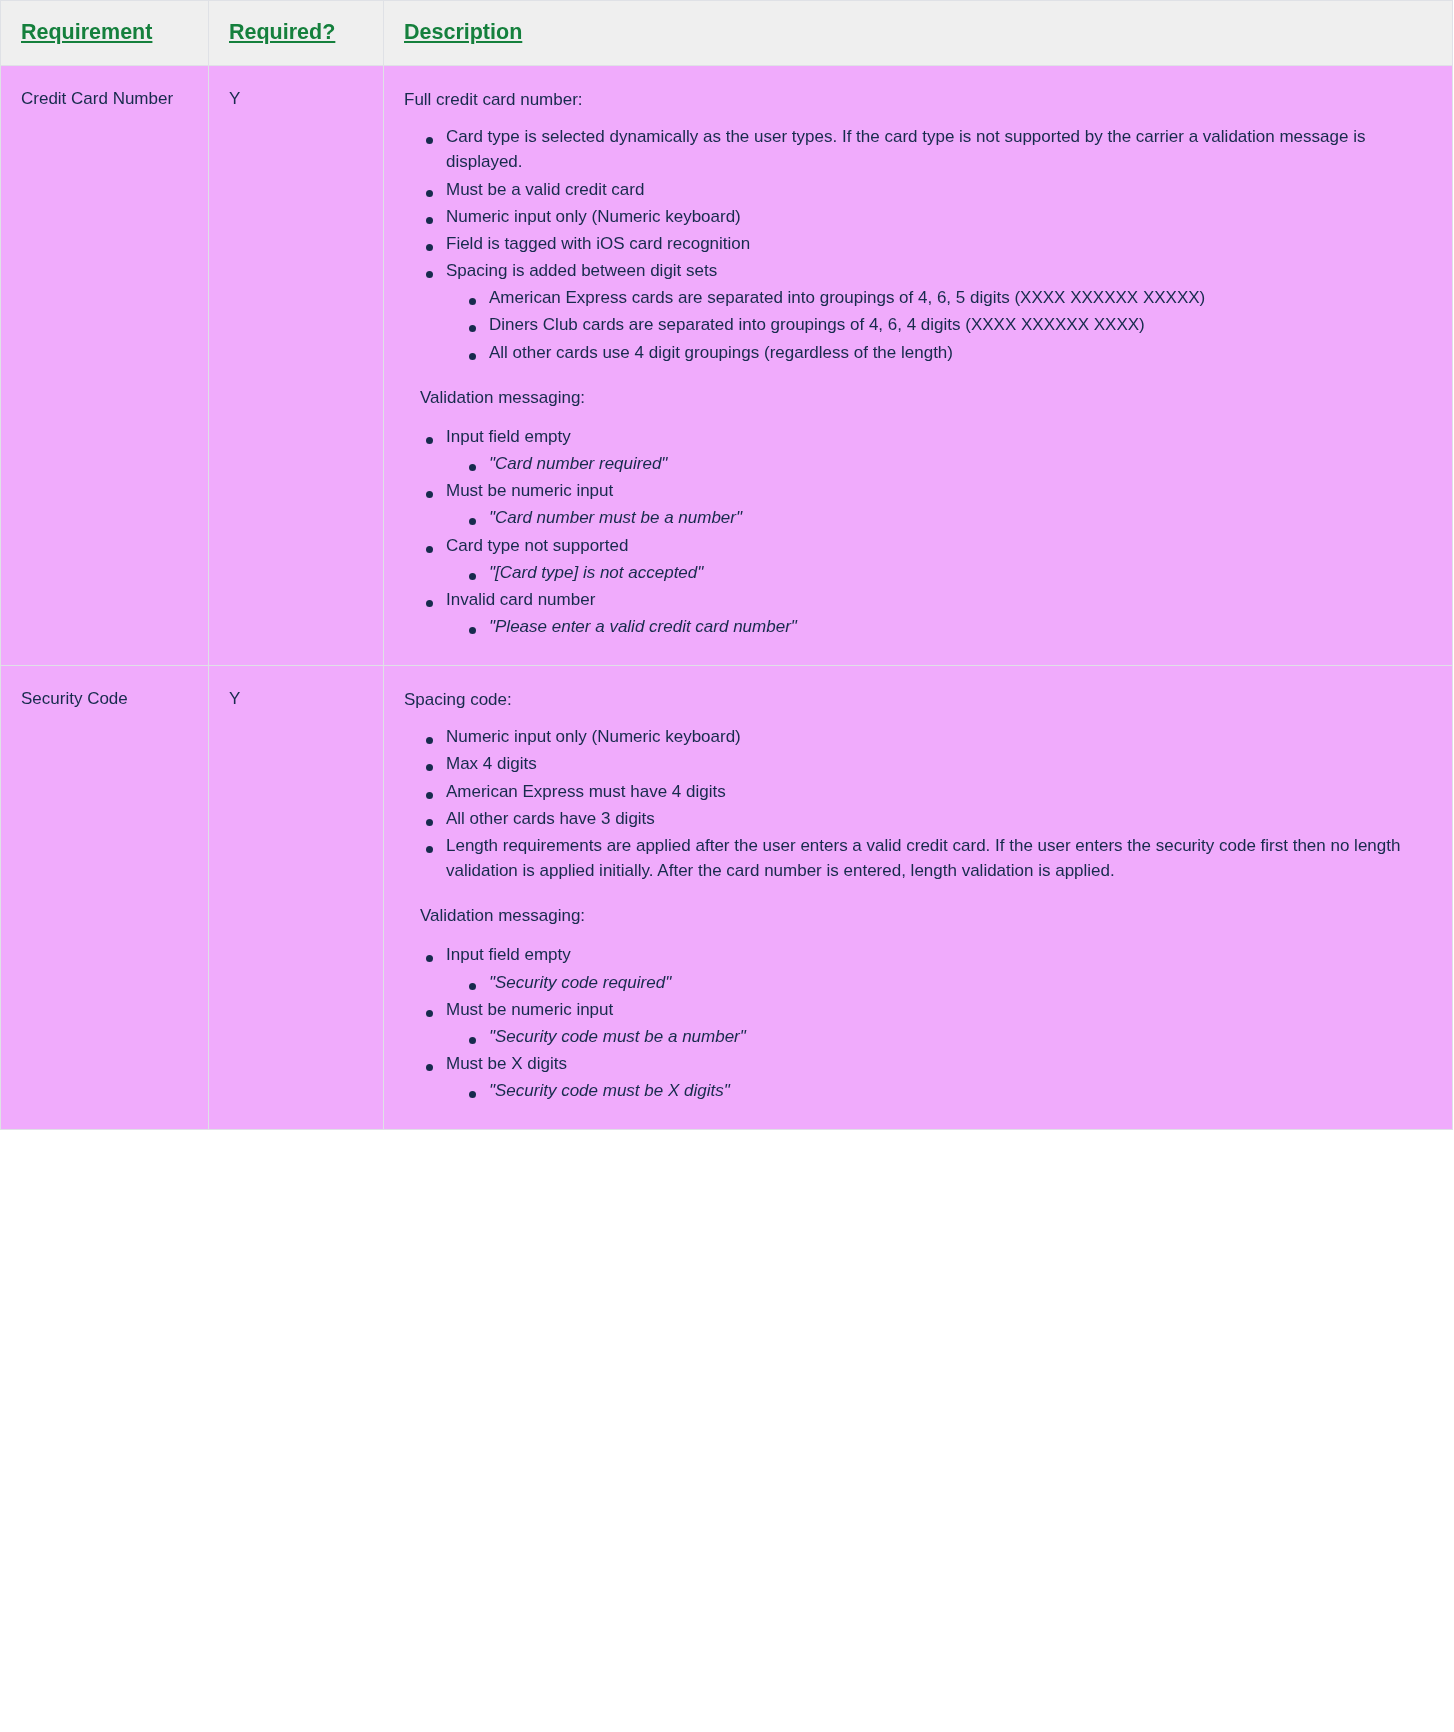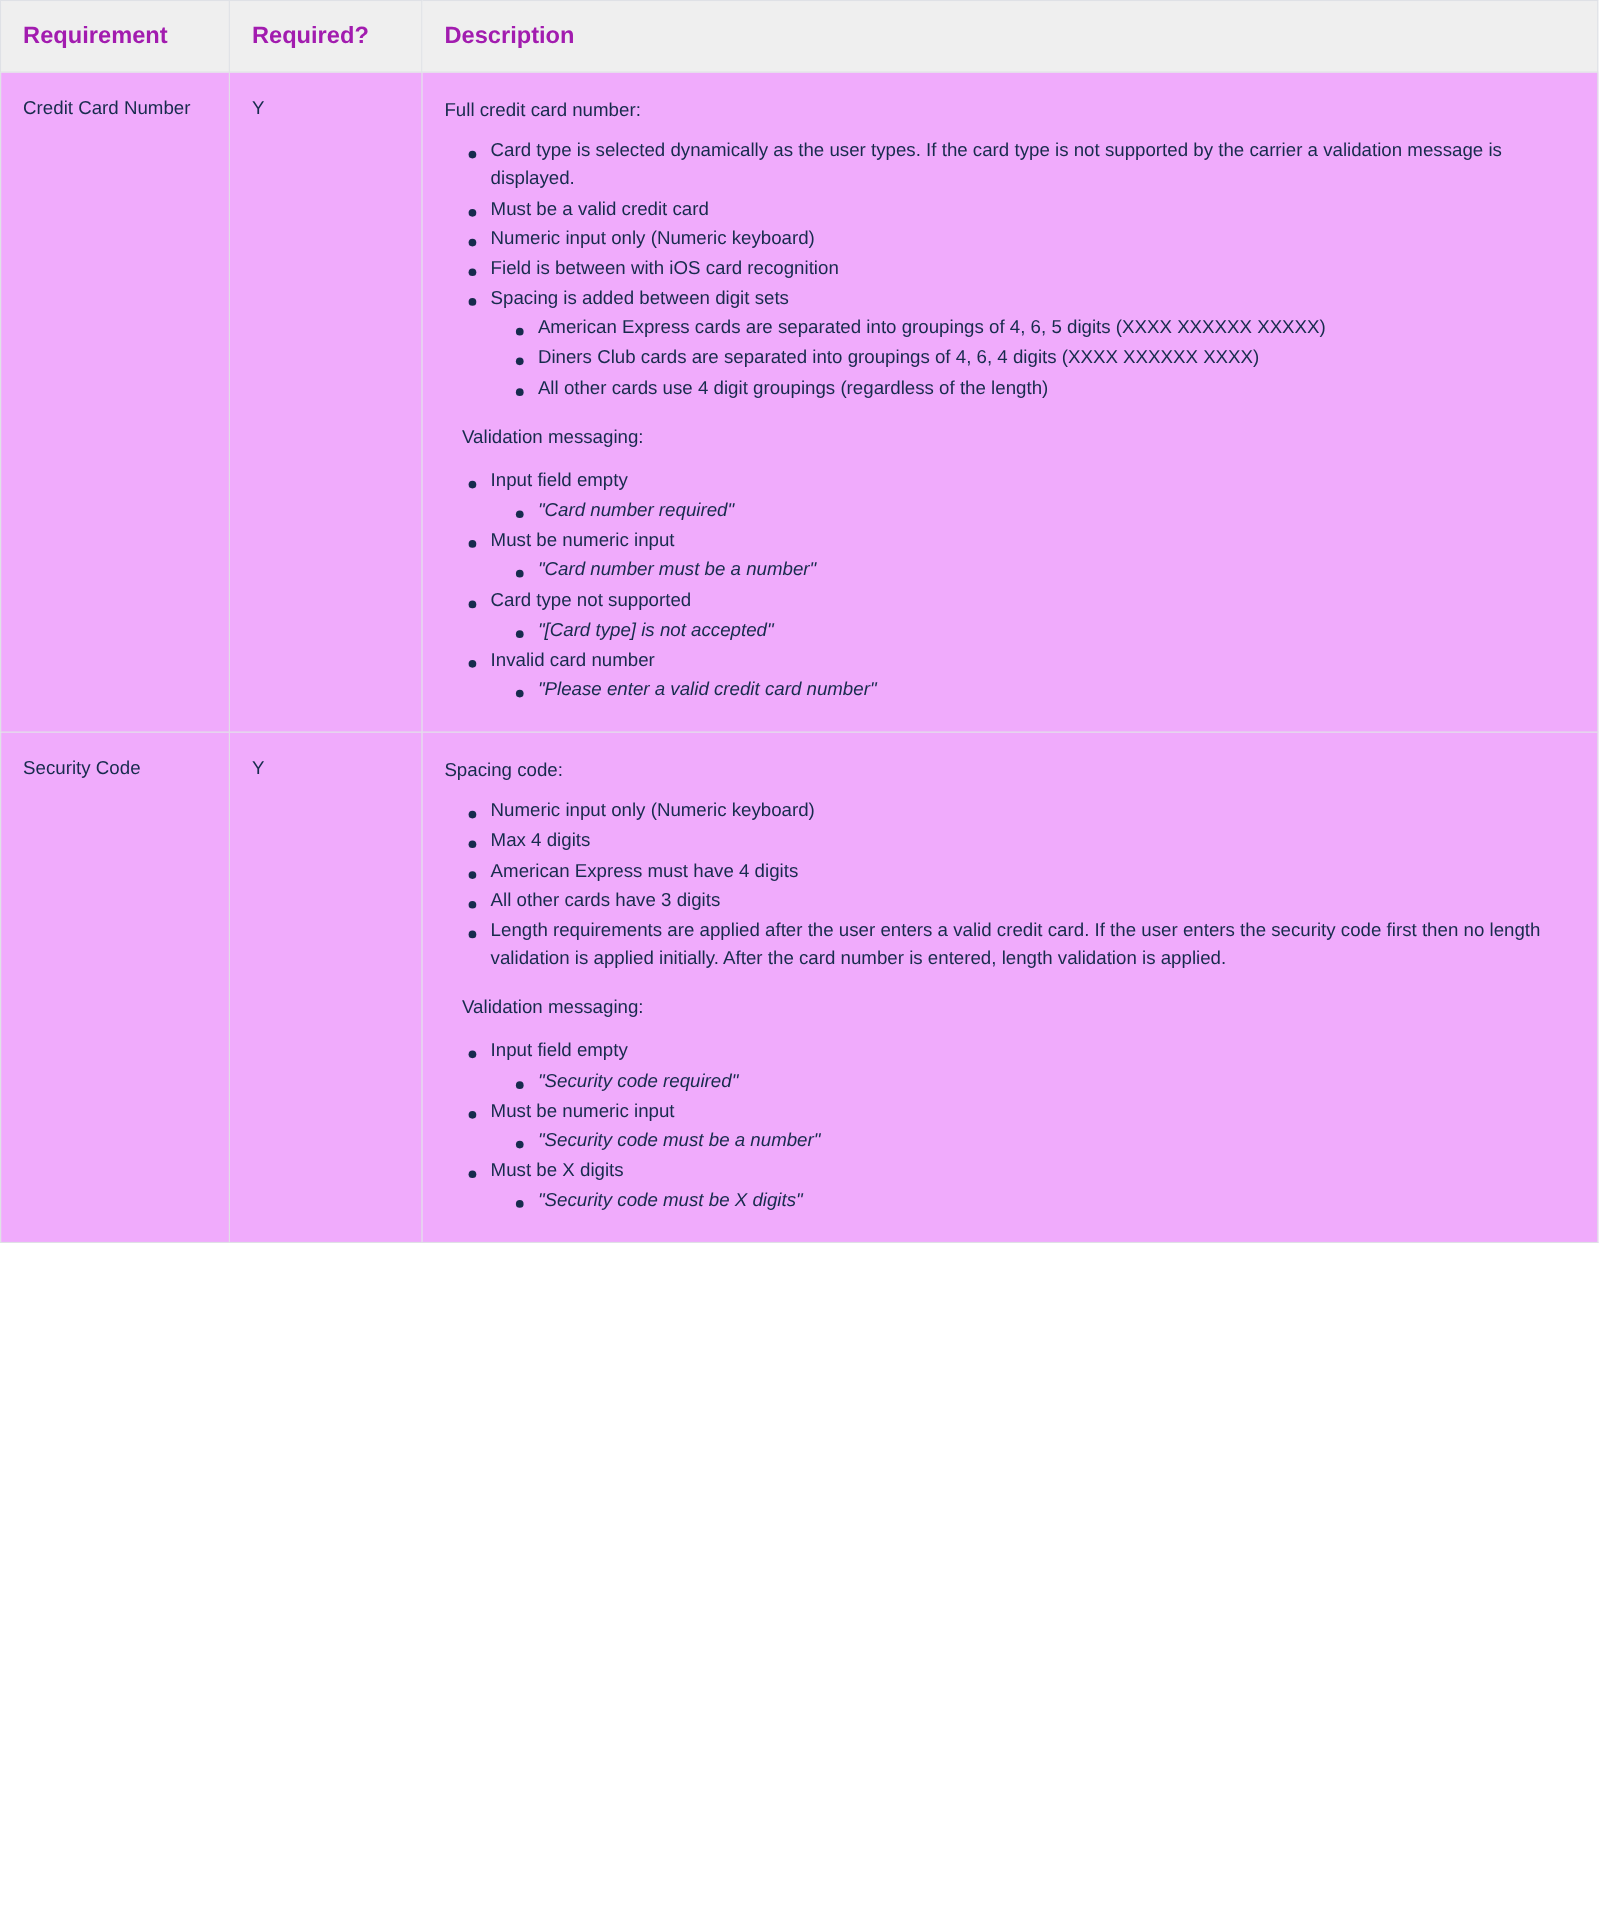--- a/index.html
+++ b/index.html
@@ -26,23 +26,24 @@
   table.req-table td {
     border: 1px solid #dfe1e6;
     vertical-align: top;
     text-align: left;
   }
 
   table.req-table thead th {
     background: #efefef;
     font-size: 21.5px;
     font-weight: bold;
-    color: #a21caf;
+    color: #15803d;
     padding: 16px 20px 17px 20px;
     line-height: 1.45;
+    text-decoration: underline;
   }
 
   col.c-req   { width: 208px; }
   col.c-yn    { width: 175px; }
   col.c-desc  { width: 1069px; }
 
   table.req-table tbody td {
     background: #f0abfc;
     font-size: 17px;
     line-height: 1.48;
@@ -110,21 +111,21 @@
 
     <tr>
       <td class="cell-req">Credit Card Number</td>
       <td class="cell-yn">Y</td>
       <td class="cell-desc">
         <p class="lead">Full credit card number:</p>
         <ul class="bl">
           <li><span>Card type is selected dynamically as the user types. If the card type is not supported by the carrier a validation message is displayed.</span></li>
           <li><span>Must be a valid credit card</span></li>
           <li><span>Numeric input only (Numeric keyboard)</span></li>
-          <li><span>Field is between with iOS card recognition</span></li>
+          <li><span>Field is tagged with iOS card recognition</span></li>
           <li>
             <span>Spacing is added between digit sets</span>
             <ul class="bl">
               <li><span>American Express cards are separated into groupings of 4, 6, 5 digits (XXXX XXXXXX XXXXX)</span></li>
               <li><span>Diners Club cards are separated into groupings of 4, 6, 4 digits (XXXX XXXXXX XXXX)</span></li>
               <li><span>All other cards use 4 digit groupings (regardless of the length)</span></li>
             </ul>
           </li>
         </ul>
 

